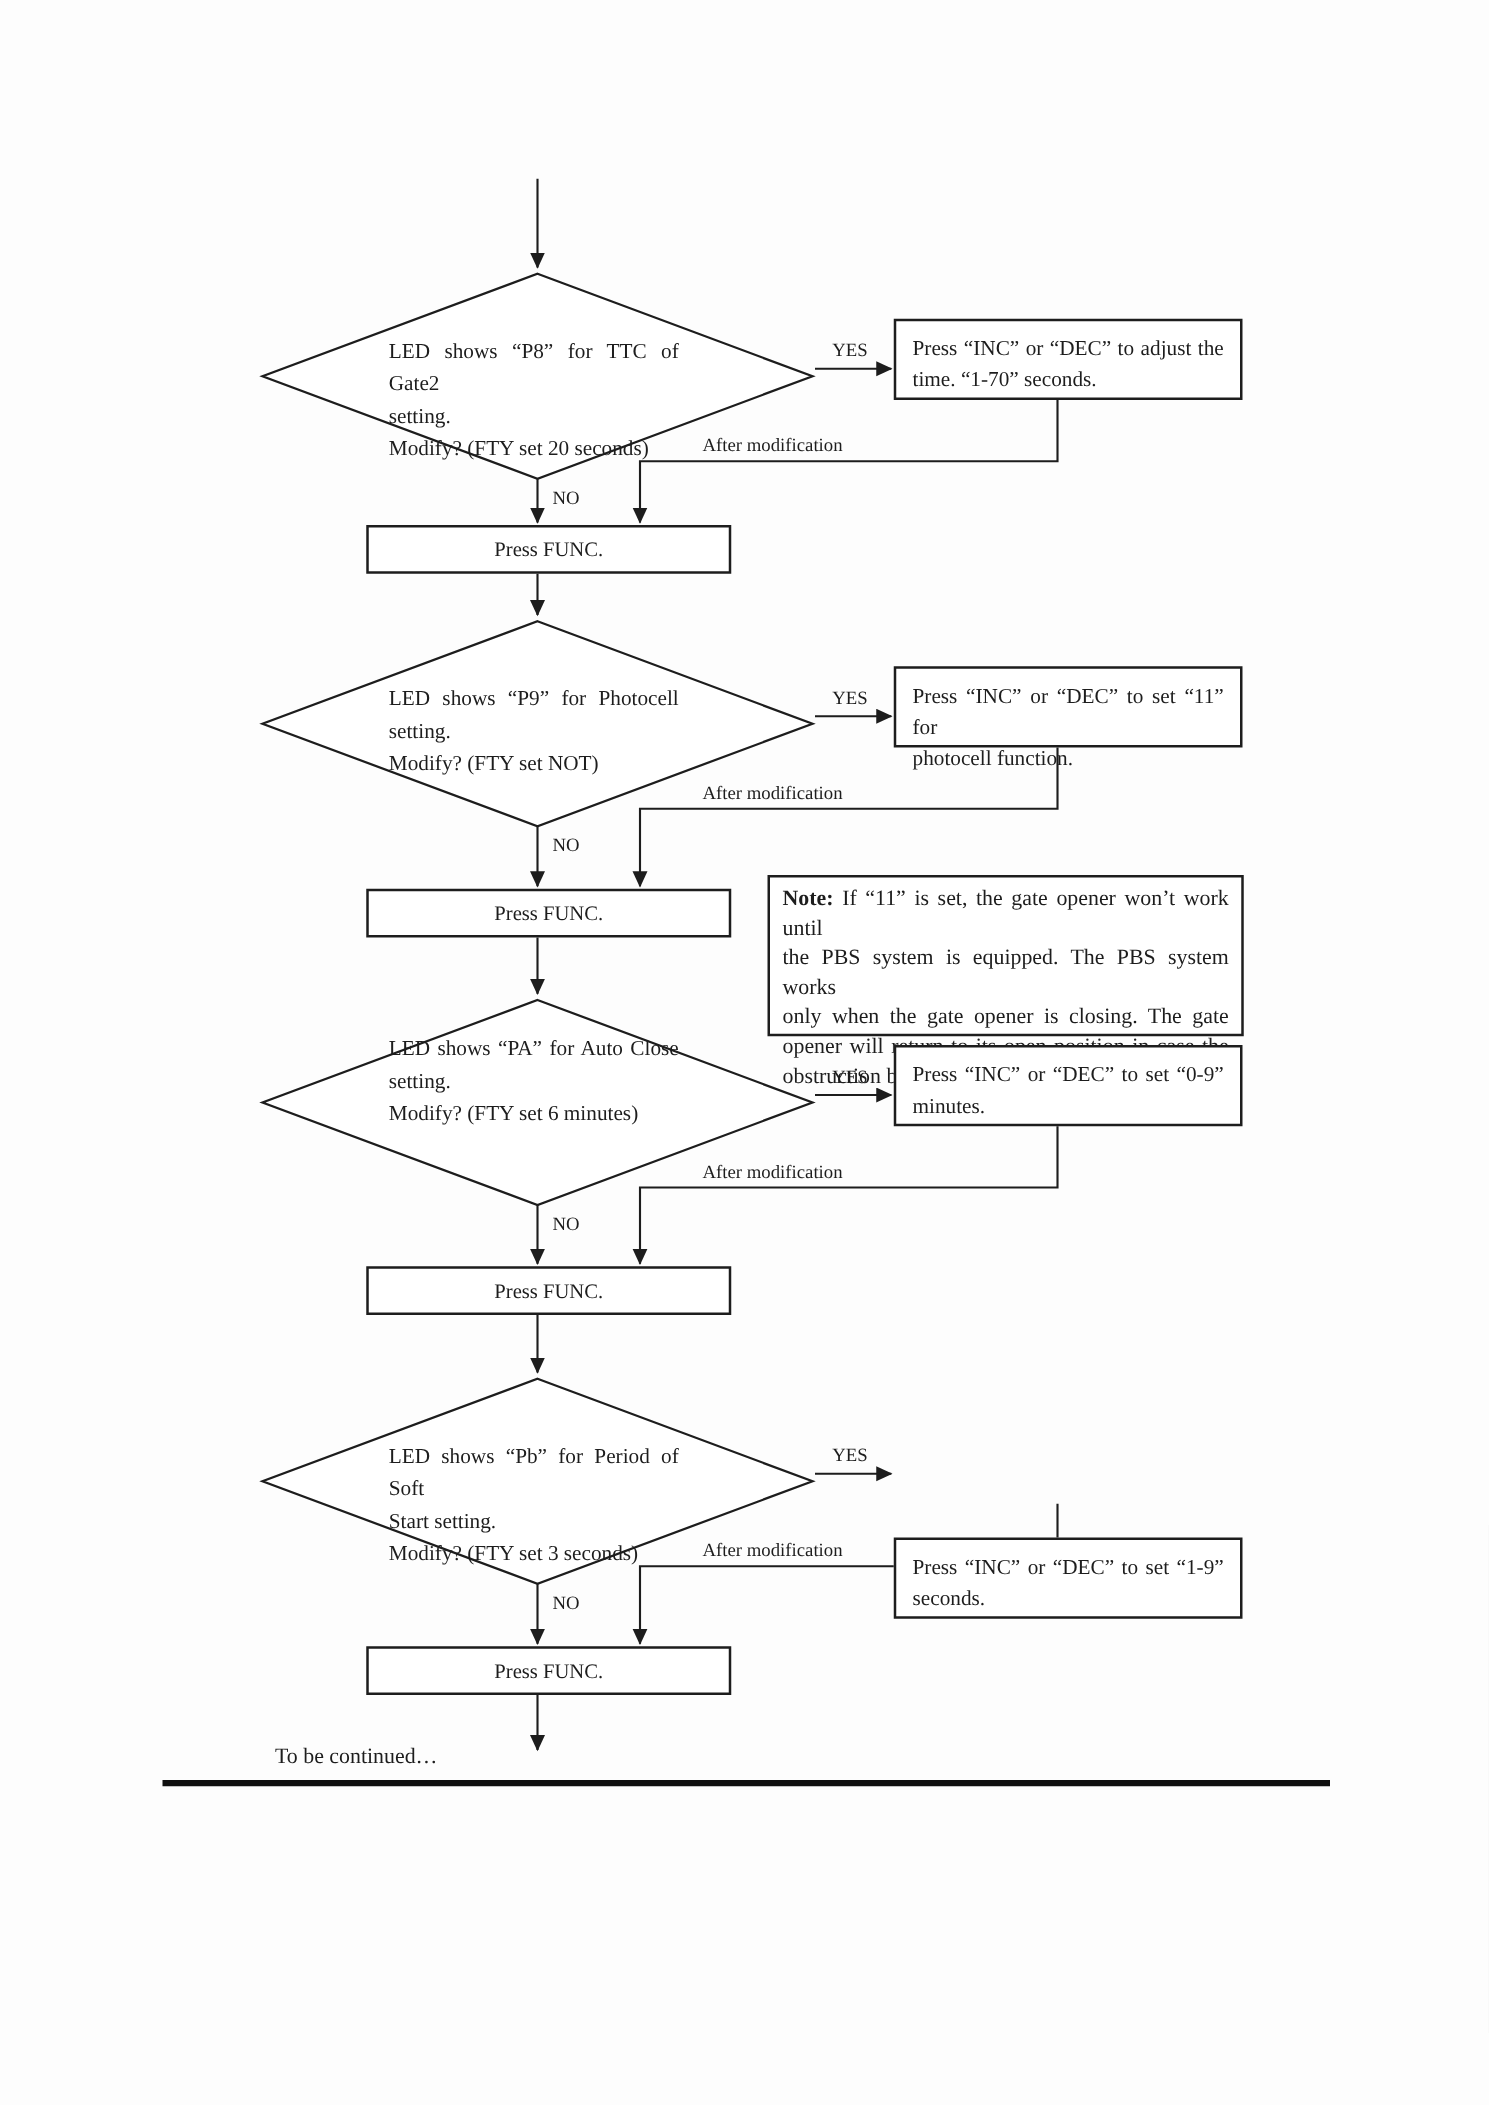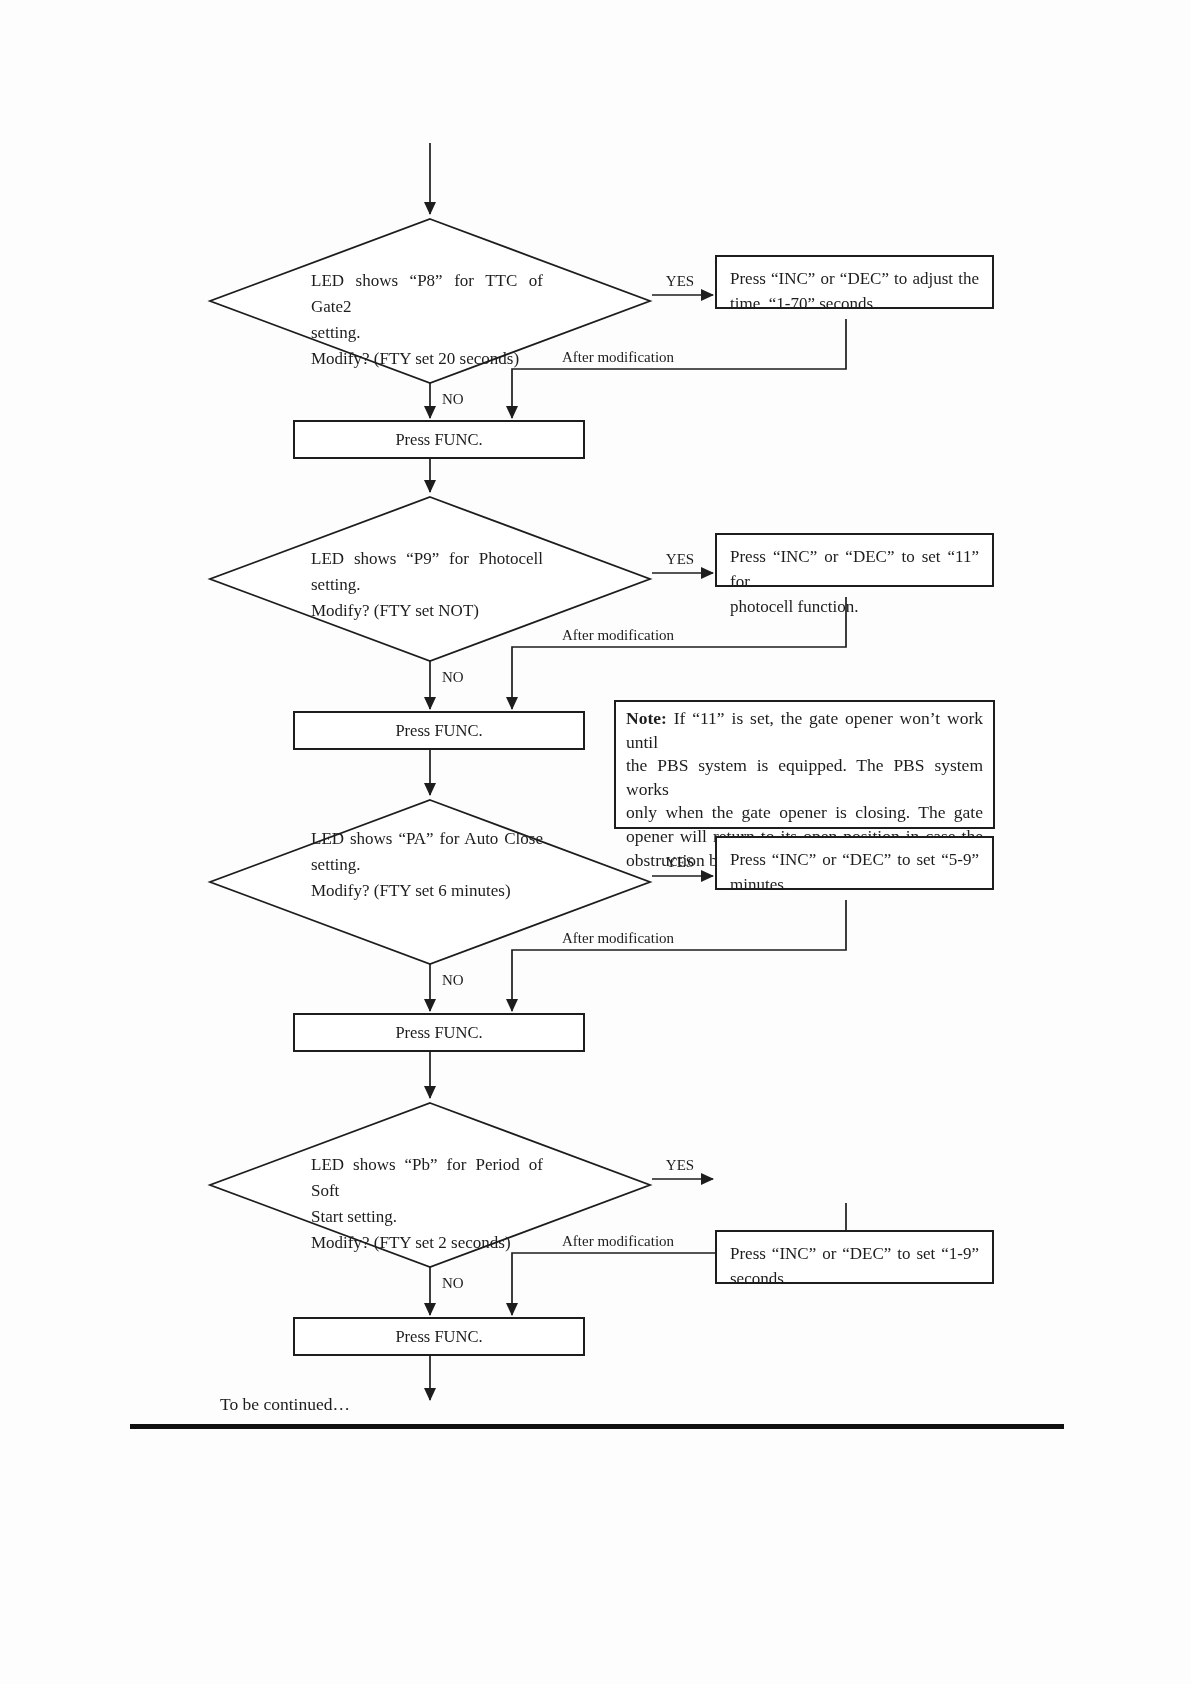--- a/index.html
+++ b/index.html
@@ -31,21 +31,21 @@
   .dtext .ln{white-space:normal;}
   .j1{
     text-align:justify;
     -moz-text-align-last:justify;
     text-align-last:justify;
     white-space:normal;
   }
   
   .yes-box{
     box-sizing:border-box;
-    width:279px;height:54px;
+    width:279px;height:65px;
     border:2px solid var(--ink);
     background:#fff;
     padding:9px 13px 0 13px;
     font-size:17px;
     line-height:25px;
   }
   
   .func-box{
     box-sizing:border-box;
     width:292px;height:39px;
@@ -152,31 +152,31 @@
     <div class="ln">obstruction blocks the photo eye.</div>
   </div>
 
   <div class="abs dtext" style="left:311px;top:826px;">
     <div class="ln j1">LED shows “PA” for Auto Close</div>
     <div class="ln">setting.</div>
     <div class="ln">Modify? (FTY set 6 minutes)</div>
   </div>
   <div class="abs lbl yes-lbl" style="left:657px;top:852px;">YES</div>
   <div class="abs yes-box" style="left:715px;top:836px;">
-    <div class="ln j1">Press “INC” or “DEC” to set “5-9”</div>
+    <div class="ln j1">Press “INC” or “DEC” to set “0-9”</div>
     <div class="ln">minutes.</div>
   </div>
   <div class="abs lbl" style="left:562px;top:928px;">After modification</div>
   <div class="abs lbl" style="left:442px;top:970px;">NO</div>
   <div class="abs func-box" style="left:293px;top:1013px;">Press FUNC.</div>
 
   <div class="abs dtext" style="left:311px;top:1152px;">
     <div class="ln j1">LED shows “Pb” for Period of Soft</div>
     <div class="ln">Start setting.</div>
-    <div class="ln">Modify? (FTY set 2 seconds)</div>
+    <div class="ln">Modify? (FTY set 3 seconds)</div>
   </div>
   <div class="abs lbl yes-lbl" style="left:657px;top:1155px;">YES</div>
   <div class="abs yes-box" style="left:715px;top:1198px;margin-top:32px;">
     <div class="ln j1">Press “INC” or “DEC” to set “1-9”</div>
     <div class="ln">seconds.</div>
   </div>
   <div class="abs lbl" style="left:562px;top:1231px;">After modification</div>
   <div class="abs lbl" style="left:442px;top:1273px;">NO</div>
   <div class="abs func-box" style="left:293px;top:1317px;">Press FUNC.</div>
 

